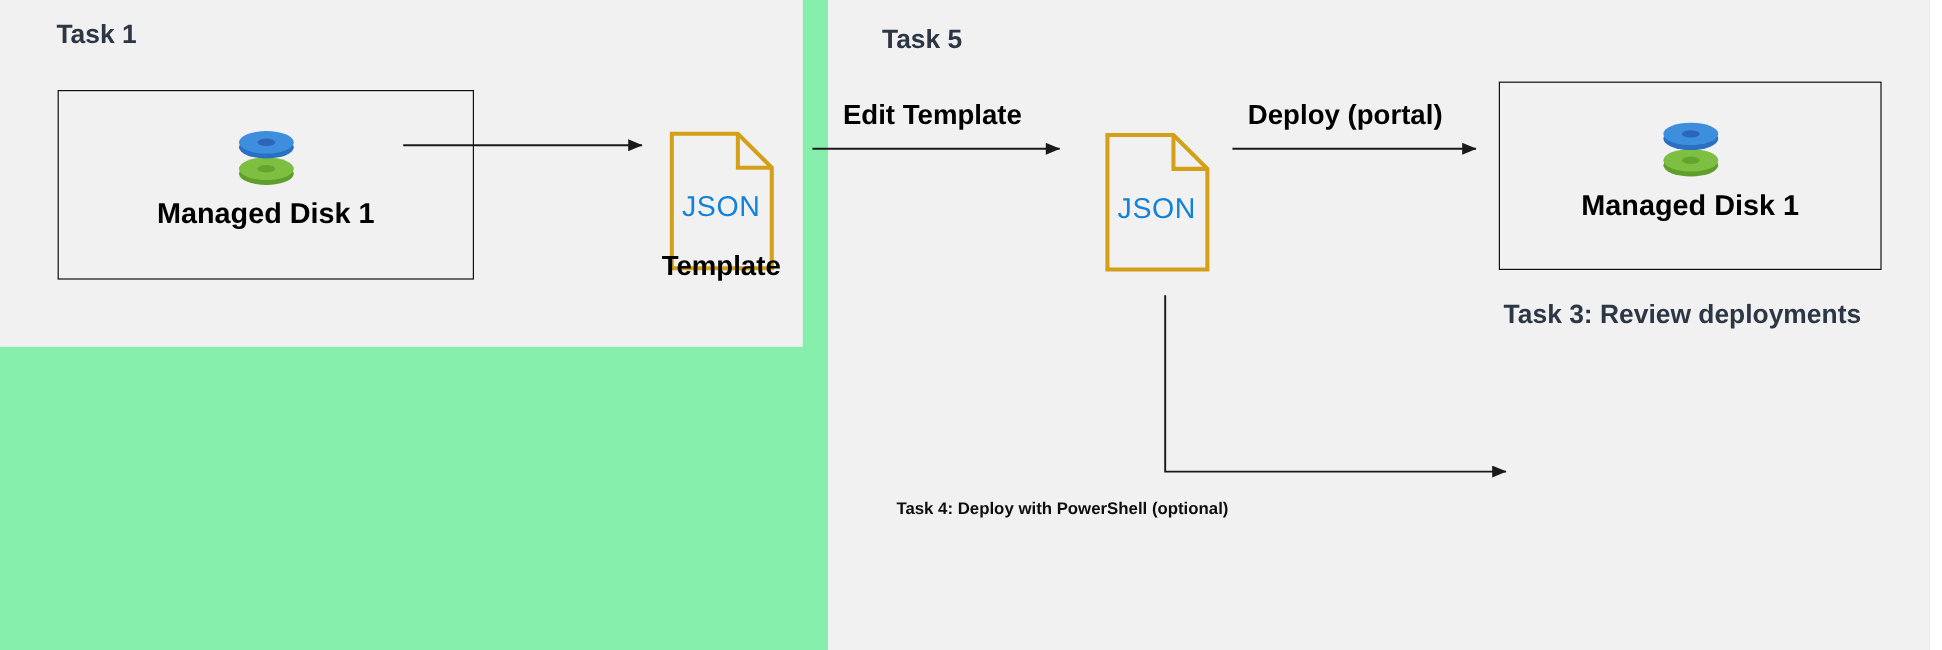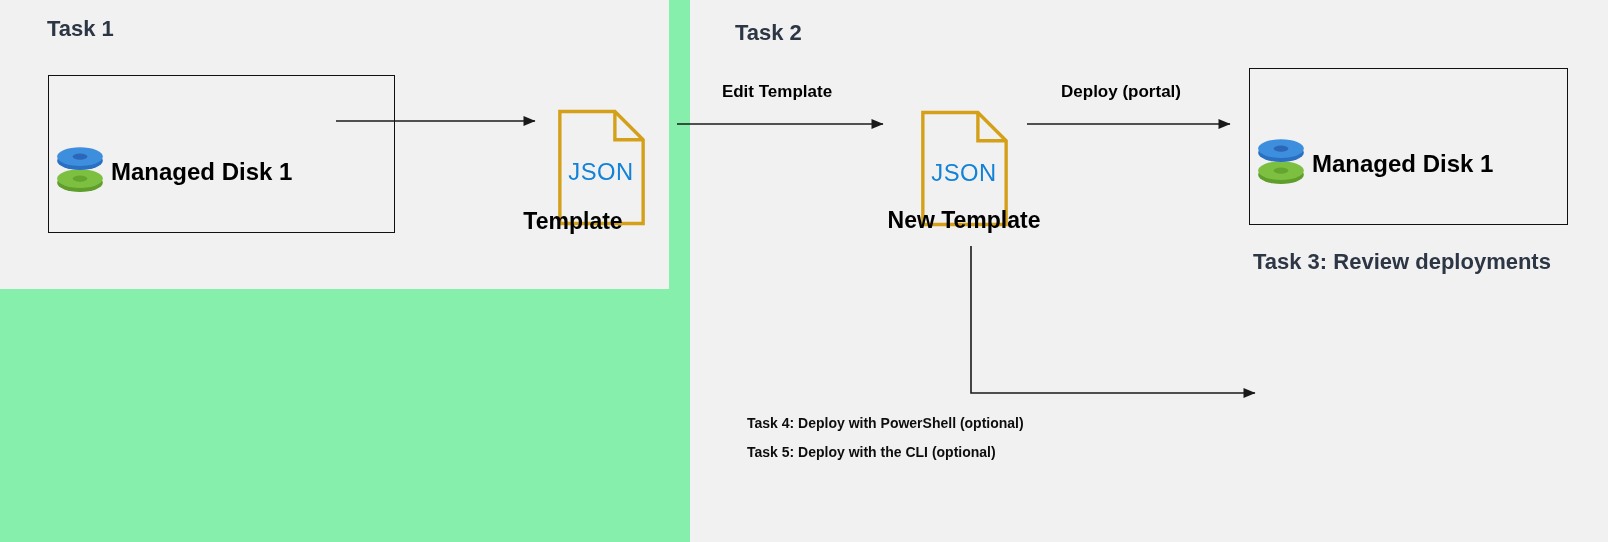--- a/index.html
+++ b/index.html
@@ -35,21 +35,21 @@
     font-size: 14px;
     color: #0d0d0d;
     line-height: 29px;
     white-space: nowrap;
   }
   .disk-box {
     position: absolute;
     border: 1.5px solid #111111;
     box-sizing: border-box;
     display: flex;
-    flex-direction: row;
+    flex-direction: column;
     align-items: center;
     padding-top: 27px;
   }
   .disk-label {
     margin-top: 8px;
     font-weight: 700;
     font-size: 24px;
     color: #000000;
     white-space: nowrap;
   }
@@ -72,21 +72,21 @@
     transform: translateX(-50%);
     font-weight: 700;
     font-size: 23px;
     color: #000000;
     white-space: nowrap;
   }
   .arrow-label {
     position: absolute;
     transform: translateX(-50%);
     font-weight: 700;
-    font-size: 17px;
+    font-size: 23px;
     color: #000000;
     white-space: nowrap;
   }
   .connector-layer {
     position: absolute;
     left: 0; top: 0;
     width: 1618px; height: 542px;
     pointer-events: none;
   }
   .connector {
@@ -122,53 +122,51 @@
         <path d="M0 0 L12 5 L0 10 Z" fill="#1a1a1a"></path>
       </marker>
     </defs>
     <path class="connector" d="M336 121 L535 121" marker-end="url(#ah)"></path>
     <path class="connector" d="M677 124 L883 124" marker-end="url(#ah)"></path>
     <path class="connector" d="M1027 124 L1230 124" marker-end="url(#ah)"></path>
     <path class="connector" d="M971 246 L971 393 L1255 393" marker-end="url(#ah)"></path>
   </svg>
 
   <div class="heading" style="left:47px; top:16px">Task 1</div>
-  <div class="heading" style="left:735px; top:20px">Task 2</div>
+  <div class="heading" style="left:735px; top:20px">Task 5</div>
   <div class="heading" style="left:1253px; top:249px">Task 3: Review deployments</div>
   <div class="tasklist" style="left:747px; top:409px">
     <div>Task 4: Deploy with PowerShell (optional)</div>
-    <div>Task 5: Deploy with the CLI (optional)</div>
   </div>
 
   <div class="disk-box" style="left:48px; top:75px; width:347px; height:158px">
     <svg width="62" height="54" viewBox="0 0 76 66">
       <use href="#sym-disk"></use>
     </svg>
     <div class="disk-label">Managed Disk 1</div>
   </div>
 
   <div class="json-node" style="left:557px; top:69px">
     <svg width="89" height="117" viewBox="0 0 89 118">
       <path class="doc-outline" d="M2.5 2.5 H58 L86.5 31 V115.5 H2.5 Z"></path>
       <path class="doc-fold" d="M58 2.5 V31 H86.5"></path>
       <text x="44" y="72" class="json-text">JSON</text>
     </svg>
   </div>
-  <div class="caption" style="left:573px; top:208px">Template</div>
+  <div class="caption" style="left:601px; top:208px">Template</div>
 
   <div class="arrow-label" style="left:777px; top:82px">Edit Template</div>
 
   <div class="json-node" style="left:920px; top:70px">
     <svg width="89" height="117" viewBox="0 0 89 118">
       <path class="doc-outline" d="M2.5 2.5 H58 L86.5 31 V115.5 H2.5 Z"></path>
       <path class="doc-fold" d="M58 2.5 V31 H86.5"></path>
       <text x="44" y="72" class="json-text">JSON</text>
     </svg>
   </div>
-  <div class="caption" style="left:964px; top:207px">New Template</div>
 
   <div class="arrow-label" style="left:1121px; top:82px">Deploy (portal)</div>
 
   <div class="disk-box" style="left:1249px; top:68px; width:319px; height:157px">
     <svg width="62" height="54" viewBox="0 0 76 66">
       <use href="#sym-disk"></use>
     </svg>
     <div class="disk-label">Managed Disk 1</div>
   </div>
 

